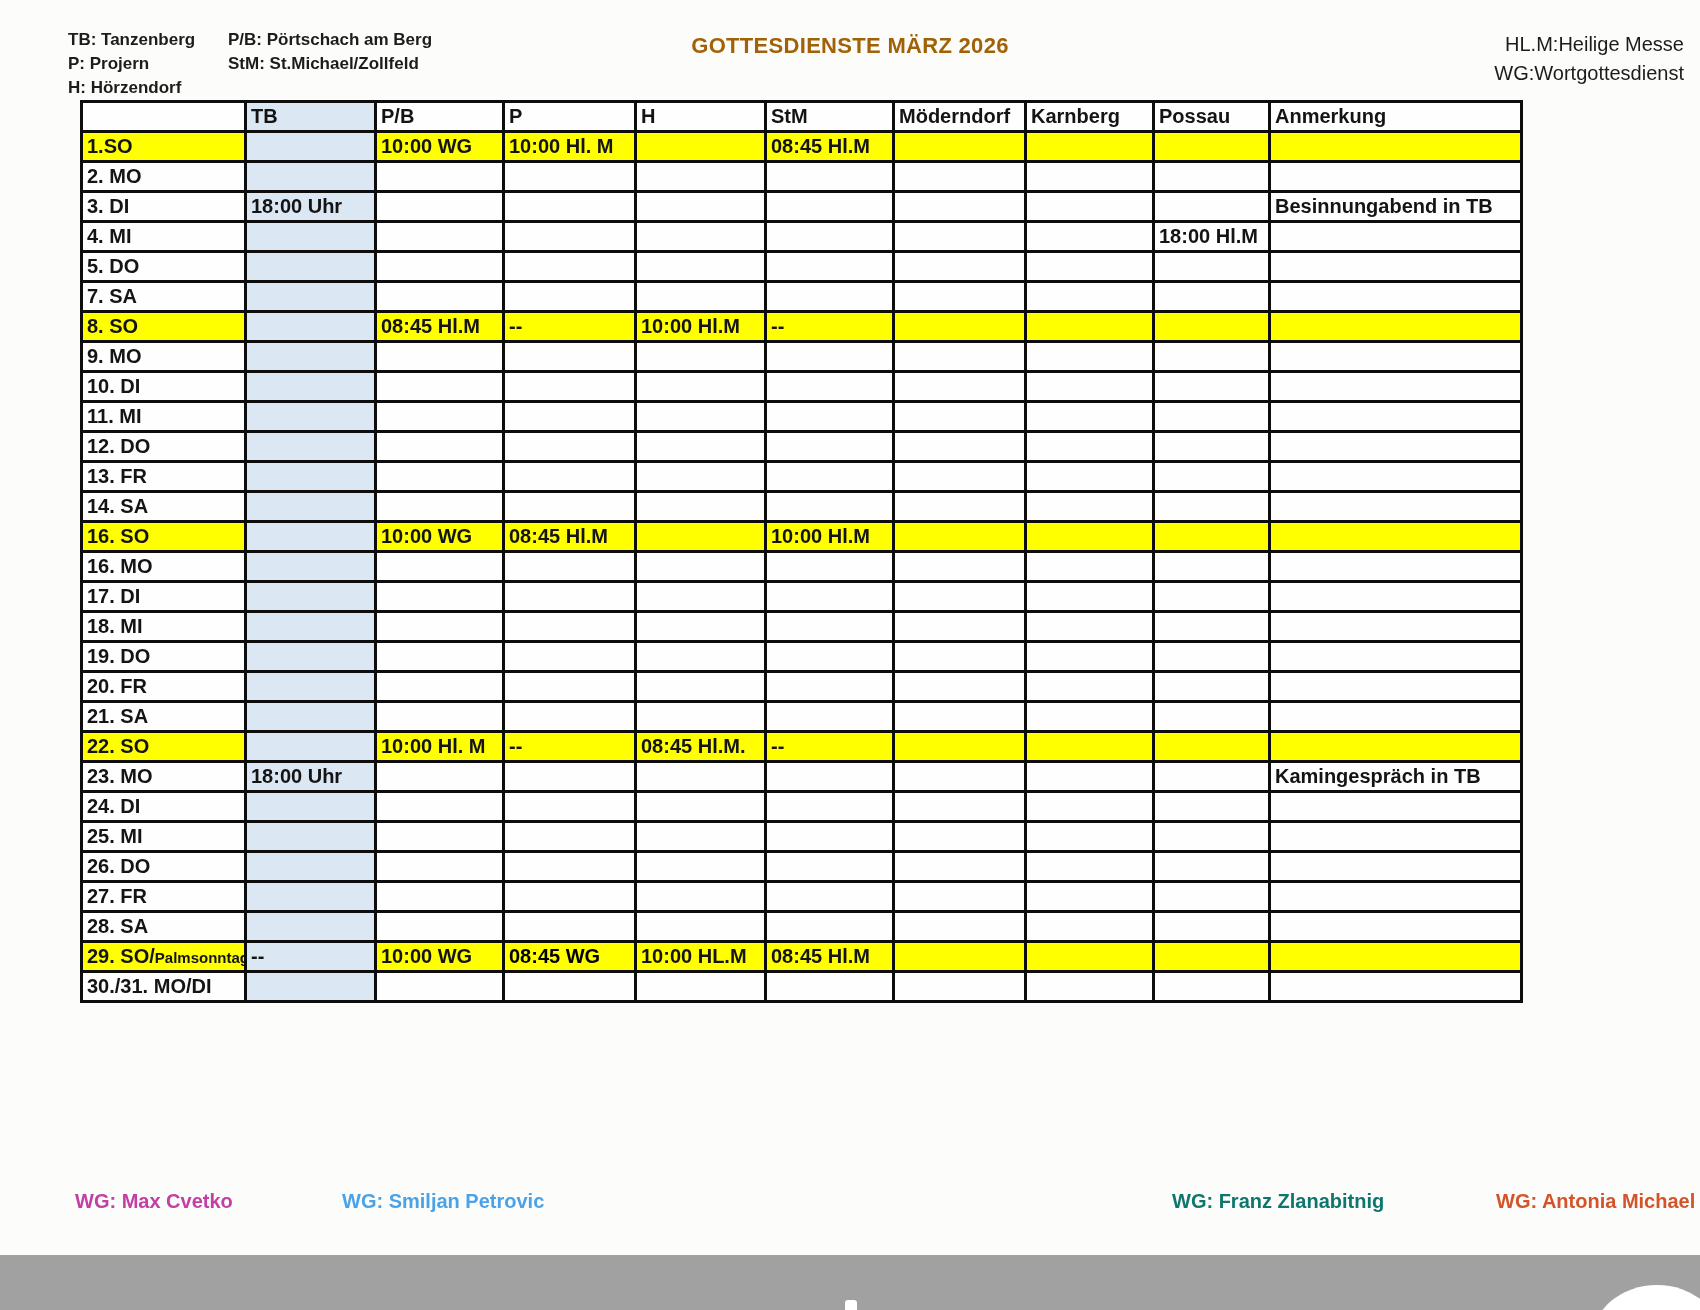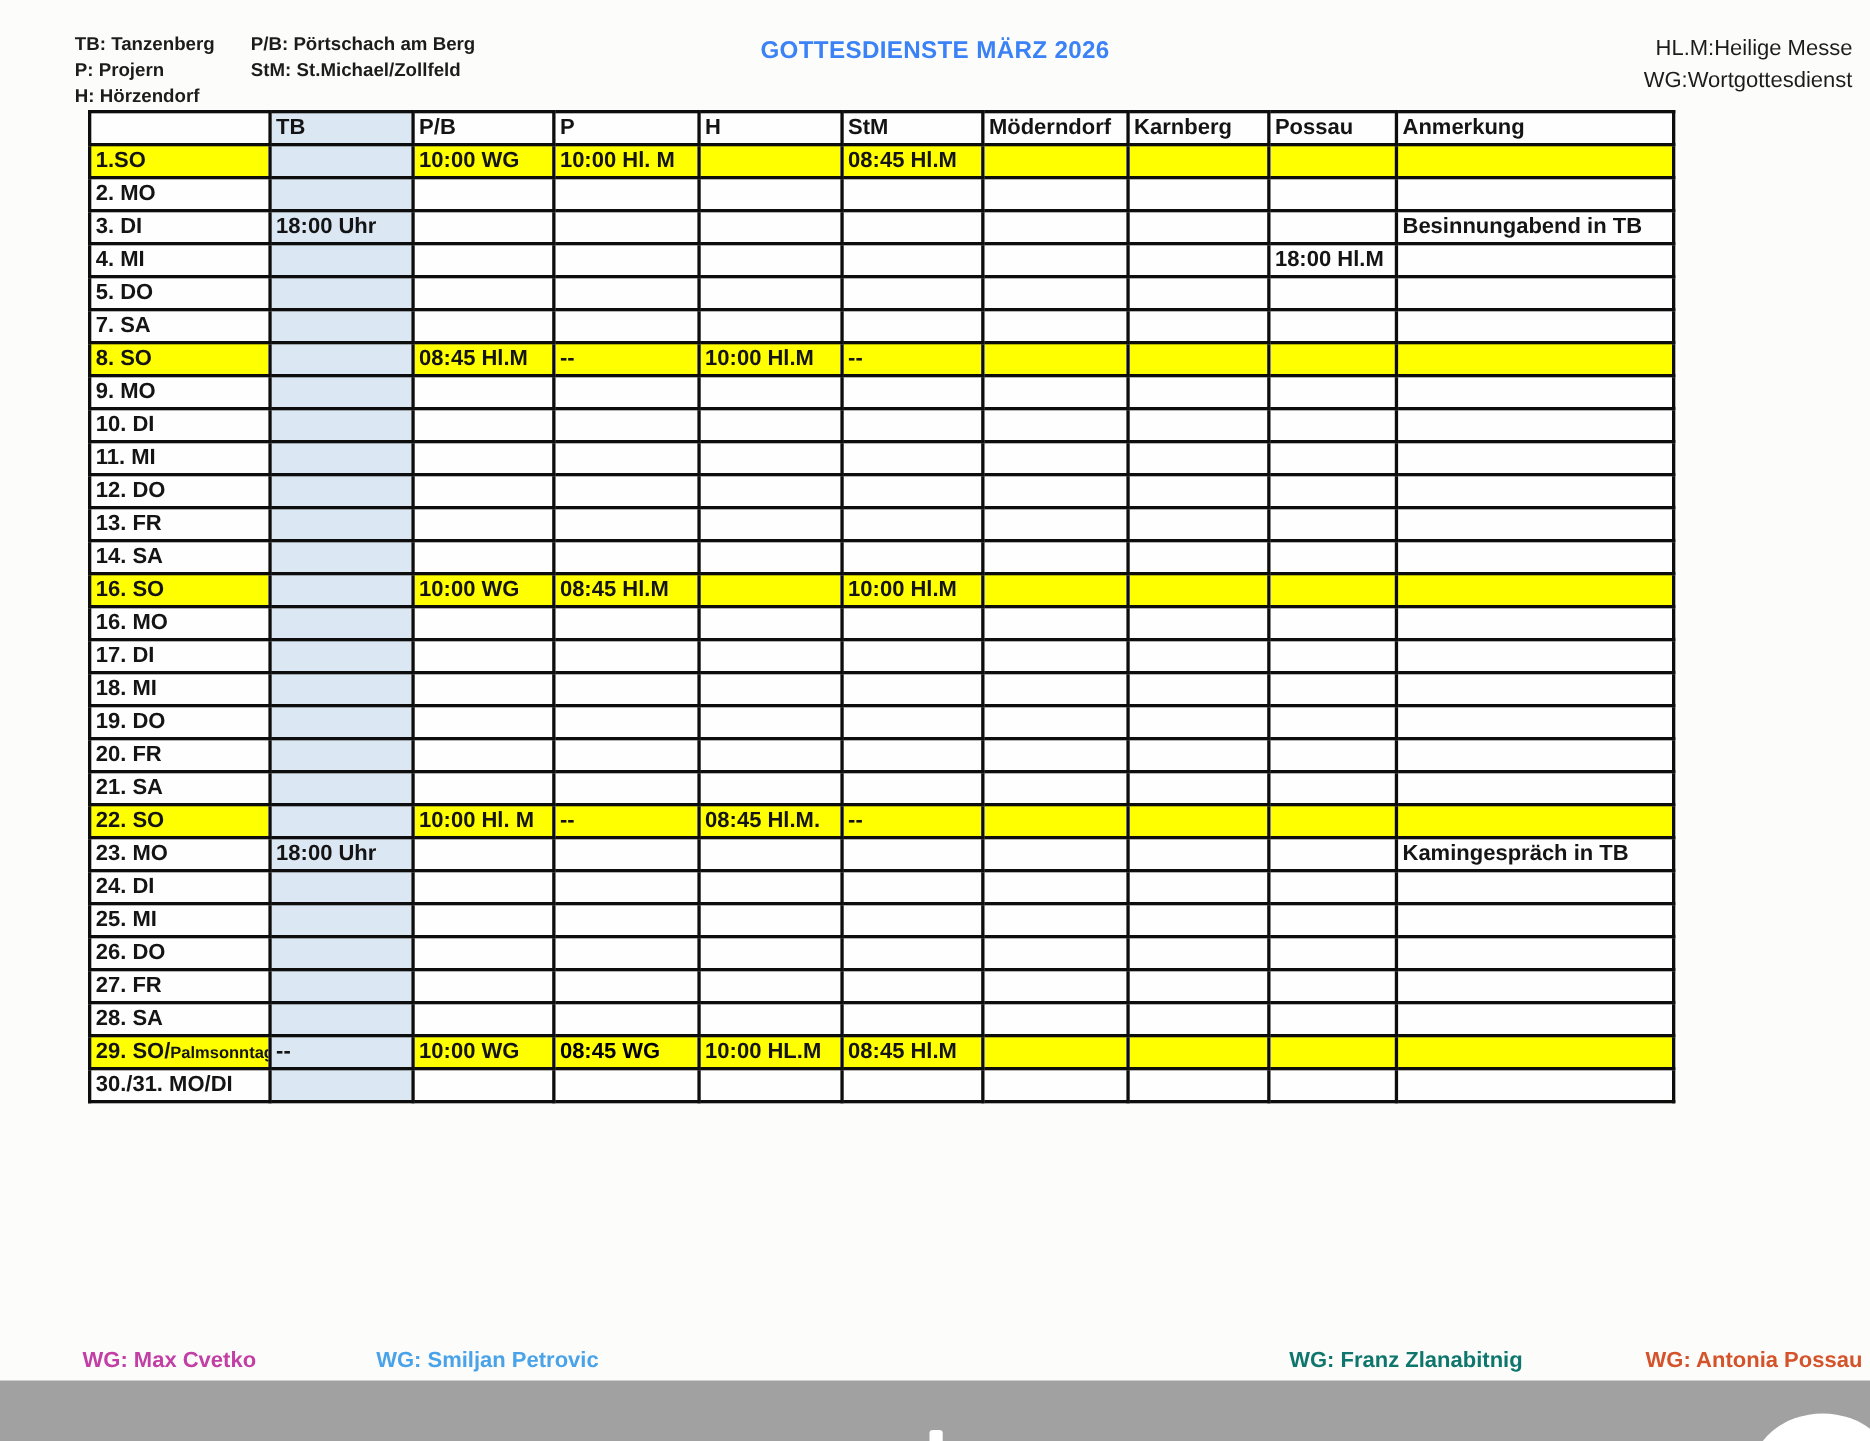--- a/index.html
+++ b/index.html
@@ -6,39 +6,39 @@
   body{font-family:"Liberation Sans",sans-serif;background:#ffffff;}
   .page{position:relative;width:1700px;height:1310px;background:#fcfcfa;overflow:hidden;padding-left:32px;}
 
   
   .legend-left{position:absolute;left:68px;top:28px;font-weight:bold;font-size:17px;color:#1c1c1c;}
   .legend-left .col{position:absolute;top:0;white-space:nowrap;}
   .legend-left .c1{left:0;}
   .legend-left .c2{left:160px;}
   .legend-left div{height:24px;line-height:24px;}
   .page-title{position:absolute;left:0;top:33px;width:1700px;text-align:center;
-    font-size:22px;font-weight:bold;color:#3b82f6;letter-spacing:.3px;}
+    font-size:22px;font-weight:bold;color:#a16207;letter-spacing:.3px;}
   .legend-right{position:absolute;right:48px;top:30px;font-size:20px;color:#1c1c1c;}
   .legend-right .lrow{display:flex;justify-content:flex-end;height:29px;line-height:29px;white-space:nowrap;}
 
   
   table.sched{position:absolute;left:80px;top:100px;width:1440px;border-collapse:collapse;table-layout:fixed;
     background:#fefefe;}
   table.sched td,table.sched th{border:3px solid #0d0d0d;padding:0 4px;overflow:hidden;white-space:nowrap;
     font-size:20px;text-align:left;vertical-align:middle;color:#141414;}
   table.sched th{height:27px;font-weight:bold;background:#fefefe;}
   table.sched td{height:27px;font-weight:bold;}
   table.sched .tb{background:var(--tb-blue,#dbe7f3);}
   table.sched tr.hl td{background:var(--hl-yellow,#ffff00);}
   table.sched tr.hl td.tb{background:var(--tb-blue,#dbe7f3);}
   td.day .small{font-size:15px;}
 
   
   .footer-names{position:absolute;left:0;top:1190px;width:1700px;height:30px;font-weight:bold;font-size:20px;}
-  .footer-names span{position:absolute;white-space:nowrap;margin-top:36px;}
+  .footer-names span{position:absolute;white-space:nowrap;}
   .fn0{left:75px;}
   .fn1{left:342px;}
   .fn2{left:1172px;}
   .fn3{left:1496px;}
 
   
   .bottom-bar{position:absolute;left:0;top:1255px;width:1700px;height:55px;background:#a1a1a1;}
   .bar-glyph{position:absolute;left:845px;top:45px;width:12px;height:12px;background:#ffffff;border-radius:3px 3px 0 0;}
   .fab{position:absolute;left:1592px;top:30px;width:130px;height:110px;background:#ffffff;border-radius:50%;}
 </style>
@@ -448,21 +448,21 @@
           <td></td>
           <td></td>
         </tr>
       </tbody>
   </table>
 
   <div class="footer-names">
     <span class="fn0" style="color: rgb(194, 63, 165);">WG: Max Cvetko</span>
     <span class="fn1" style="color: rgb(74, 163, 232);">WG: Smiljan Petrovic</span>
     <span class="fn2" style="color: #0f766e;">WG: Franz Zlanabitnig</span>
-    <span class="fn3" style="color: rgb(212, 83, 42);">WG: Antonia Possau</span>
+    <span class="fn3" style="color: rgb(212, 83, 42);">WG: Antonia Michael</span>
   </div>
 
   <div class="bottom-bar" style="background: rgb(161, 161, 161);">
     <div class="bar-glyph"></div>
     <div class="fab"></div>
   </div>
 
 </div>
 
 </body></html>

